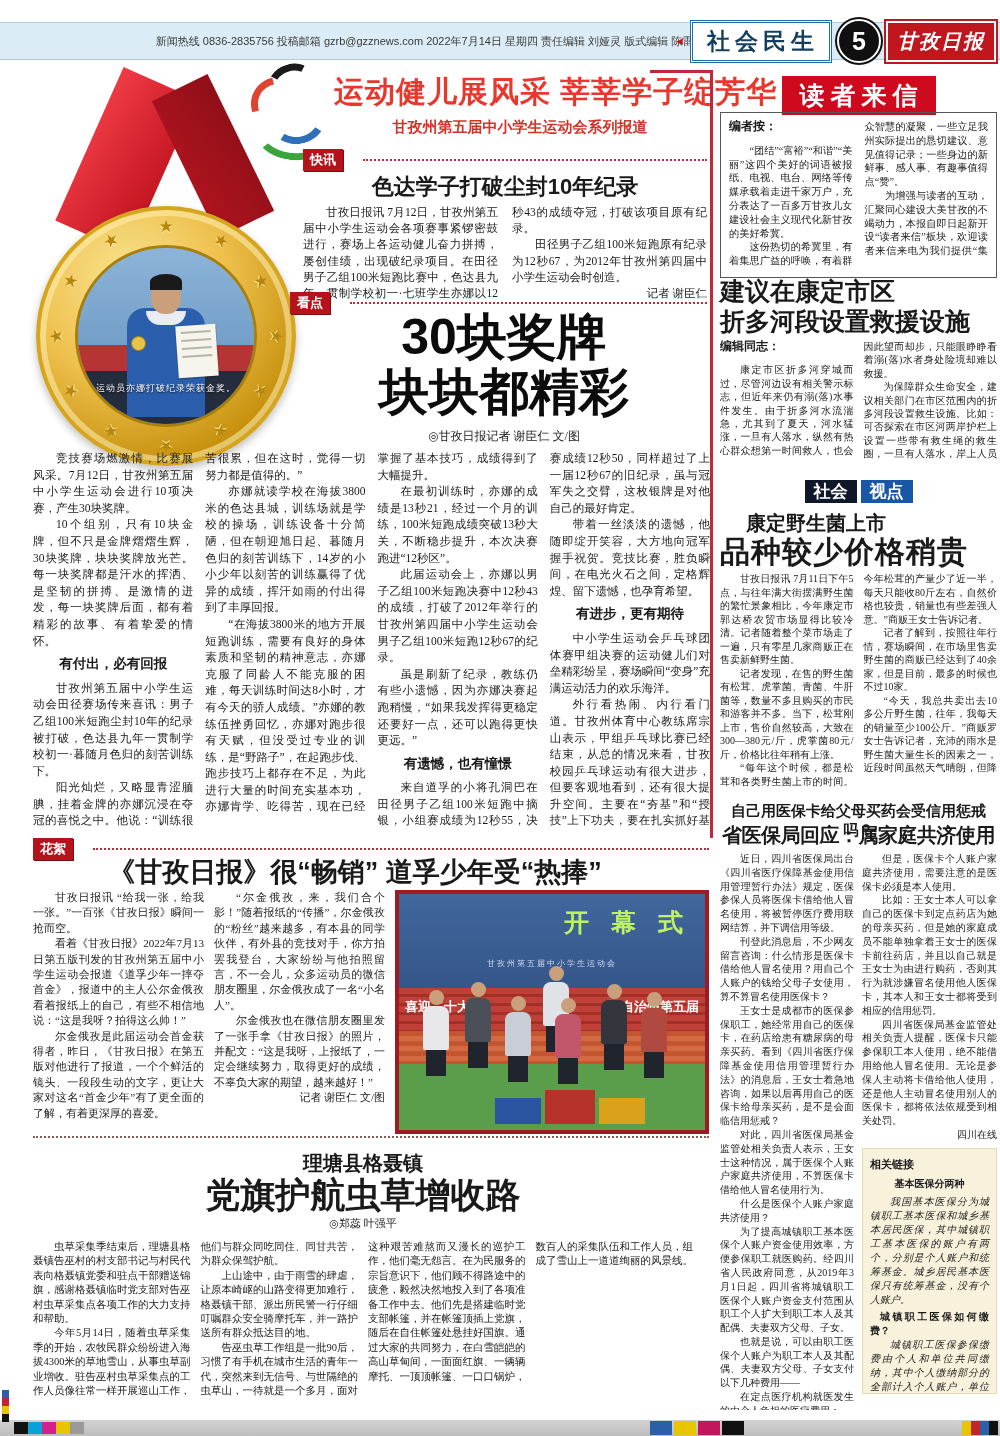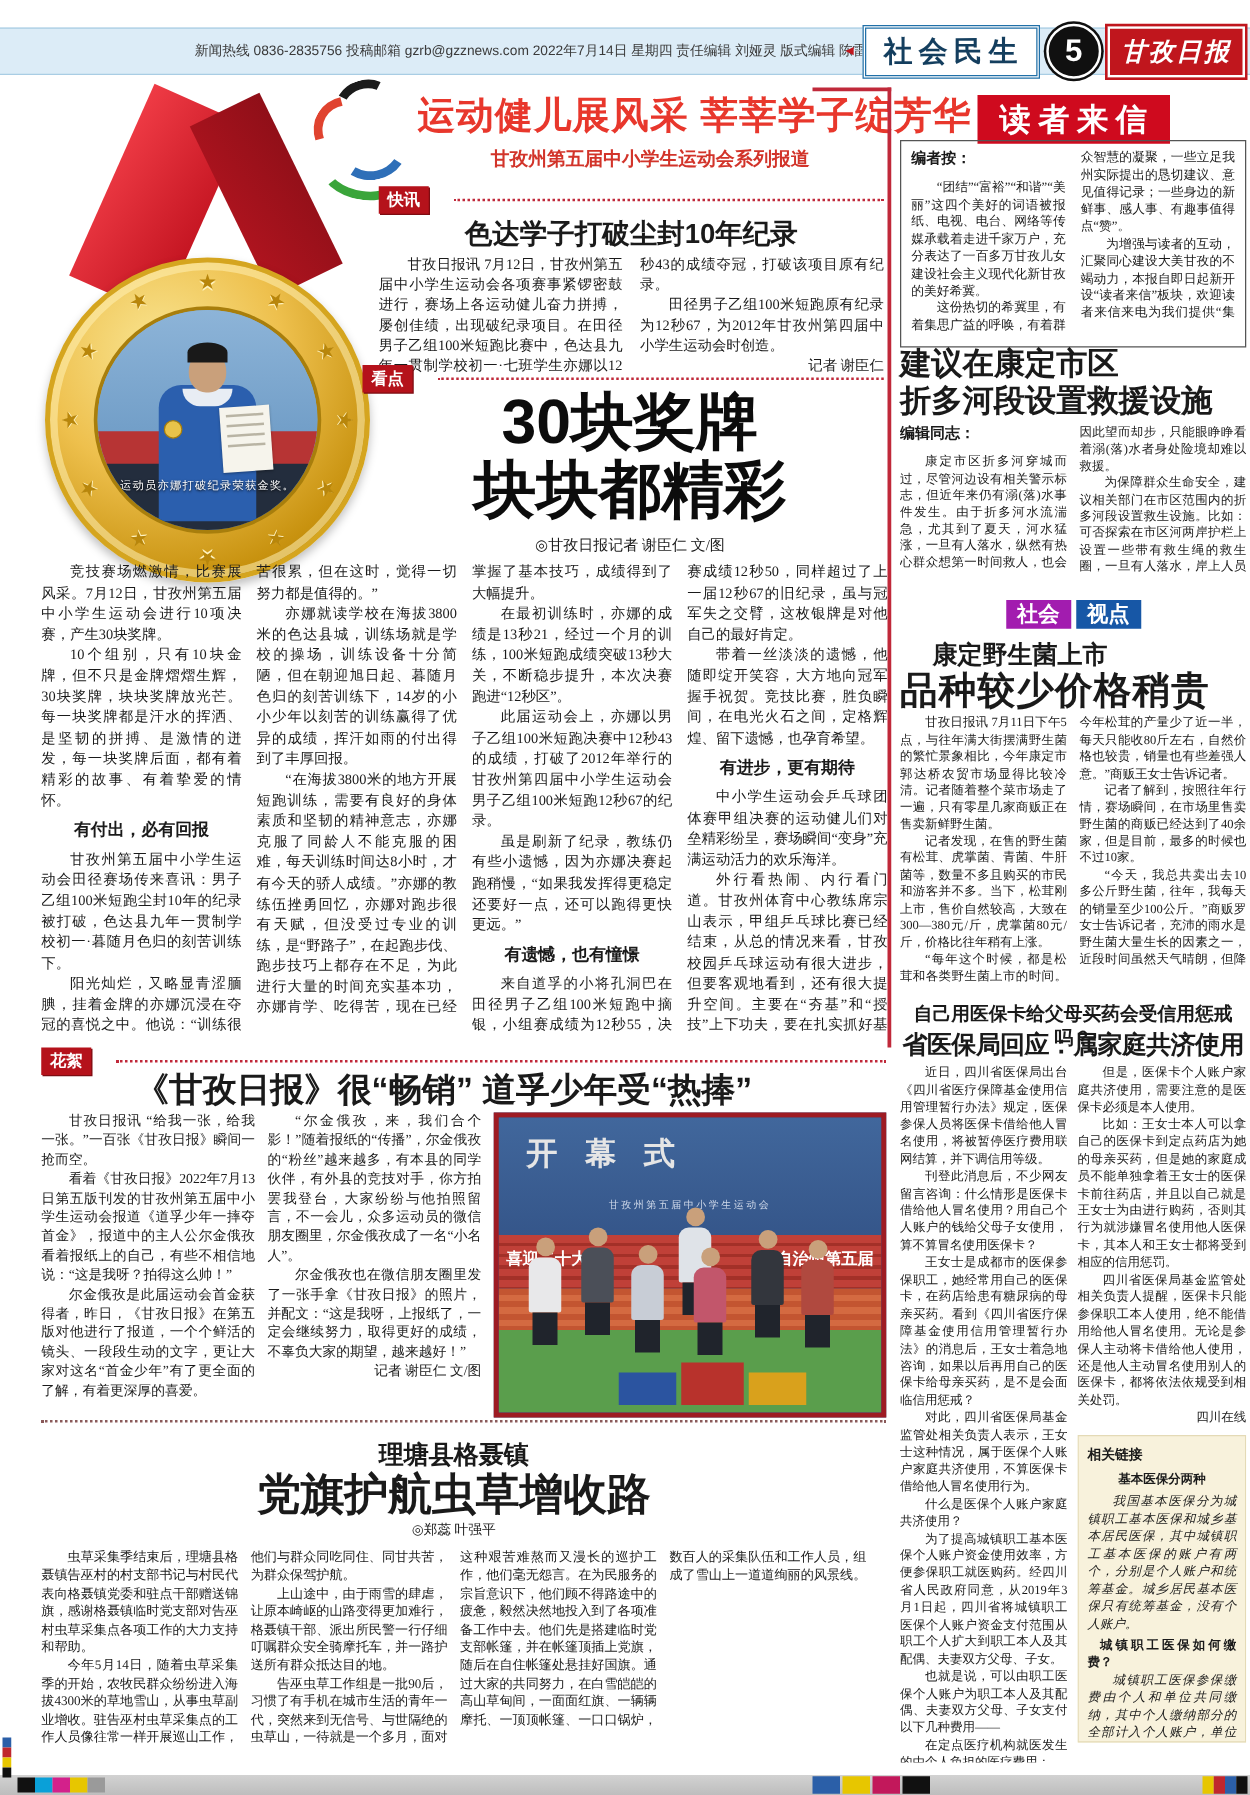--- a/index.html
+++ b/index.html
@@ -88,21 +88,21 @@
   #kd-body{top:450px;left:33px;width:677px;height:384px;column-count:4;column-gap:12px;
       font-size:11.5px;line-height:16.6px;}
   
   #hx-row{top:838px;left:33px;width:676px;}
   #hx-headline{top:854px;left:60px;width:590px;text-align:center;font-family:"Liberation Sans",sans-serif;
       font-weight:900;font-size:27px;}
   #hx-body{top:890px;left:33px;width:352px;height:246px;column-count:2;column-gap:10px;
       font-size:11px;line-height:15.4px;}
   #hx-photo{top:890px;left:395px;width:306px;height:236px;border:4px solid #9e1b23;background:#3a5d8f;overflow:hidden;}
   .ph-backdrop{position:absolute;left:0;top:0;width:100%;height:40%;background:linear-gradient(#41679c,#35568a);}
-  .ph-title{position:absolute;left:0;top:5%;width:100%;text-align:left;color:#e5e5e5;
+  .ph-title{position:absolute;left:0;top:5%;width:100%;text-align:right;color:#bef264;
       font-family:Liberation Serif, serif;font-weight:900;font-size:25px;letter-spacing:22px;text-indent:22px;}
   .ph-subtle{position:absolute;left:0;top:27%;width:100%;text-align:center;color:#cfd9ea;font-size:8px;letter-spacing:2px;}
   .ph-stands{position:absolute;left:0;top:40%;width:100%;height:18%;
       background:repeating-linear-gradient(#c04038 0 6px,#a33028 6px 9px);}
   .ph-bannerline{position:absolute;left:0;top:44%;width:100%;display:flex;justify-content:space-between;
       color:#fff;font-family:"Liberation Sans",sans-serif;font-weight:bold;font-size:13px;padding:0 6px;box-sizing:border-box;}
   .ph-track{position:absolute;left:0;top:58%;width:100%;height:14%;
       background:repeating-linear-gradient(#c35531 0 5px,#d46a41 5px 10px);}
   .ph-turf{position:absolute;left:0;top:72%;width:100%;height:28%;background:#5a9e4c;}
   .person{position:absolute;width:34px;}
@@ -122,21 +122,21 @@
   
   .rr{left:720px;width:277px;}
   #dz-title{top:76px;text-align:center;}
   #dz-title span{display:inline-block;background:#cf0a1e;color:#fff;font-family:"Liberation Sans",sans-serif;
       font-weight:900;font-size:25px;letter-spacing:6px;padding:3px 12px 3px 18px;}
   #dz-box{top:112px;height:150px;border:1px solid #555;padding:7px 8px;column-count:2;column-gap:12px;
       font-size:10.2px;line-height:13.8px;width:259px;}
   #jy-headline{top:276px;font-family:"Liberation Sans",sans-serif;font-weight:900;font-size:25px;line-height:1.2;}
   #jy-body{top:340px;height:128px;column-count:2;column-gap:10px;font-size:10px;line-height:13.4px;}
   #sv-tags{top:480px;text-align:center;font-family:"Liberation Sans",sans-serif;font-weight:900;font-size:17px;}
-  #sv-tags .t1{background:#a21caf;color:#fff;padding:2px 9px;}
+  #sv-tags .t1{background:#0f172a;color:#fff;padding:2px 9px;}
   #sv-tags .t2{background:#1757a6;color:#fff;padding:2px 9px;margin-left:4px;}
   #ys-kicker{top:510px;font-family:"Liberation Sans",sans-serif;font-weight:bold;font-size:20px;margin-left:26px;}
   #ys-headline{top:532px;font-family:"Liberation Sans",sans-serif;font-weight:900;font-size:30px;letter-spacing:1px;}
   #ys-body{top:572px;height:226px;column-count:2;column-gap:10px;font-size:10px;line-height:13.5px;}
   #yb-kicker{top:802px;text-align:center;font-family:"Liberation Sans",sans-serif;font-weight:800;font-size:15px;}
   #yb-headline{top:822px;text-align:center;font-family:"Liberation Sans",sans-serif;font-weight:900;font-size:20px;letter-spacing:-0.5px;}
   #yb-col-l{left:720px;top:852px;width:134px;height:558px;overflow:hidden;text-align:justify;font-size:10px;line-height:13.8px;position:absolute;}
   #yb-col-r{left:862px;top:852px;width:135px;height:558px;overflow:hidden;text-align:justify;font-size:10px;line-height:13.8px;position:absolute;}
   #related-box{margin-top:6px;background:#f8f2dc;border:1px solid #e4dab6;padding:8px 7px;height:228px;
       overflow:hidden;font-style:italic;font-size:10px;line-height:14px;}

